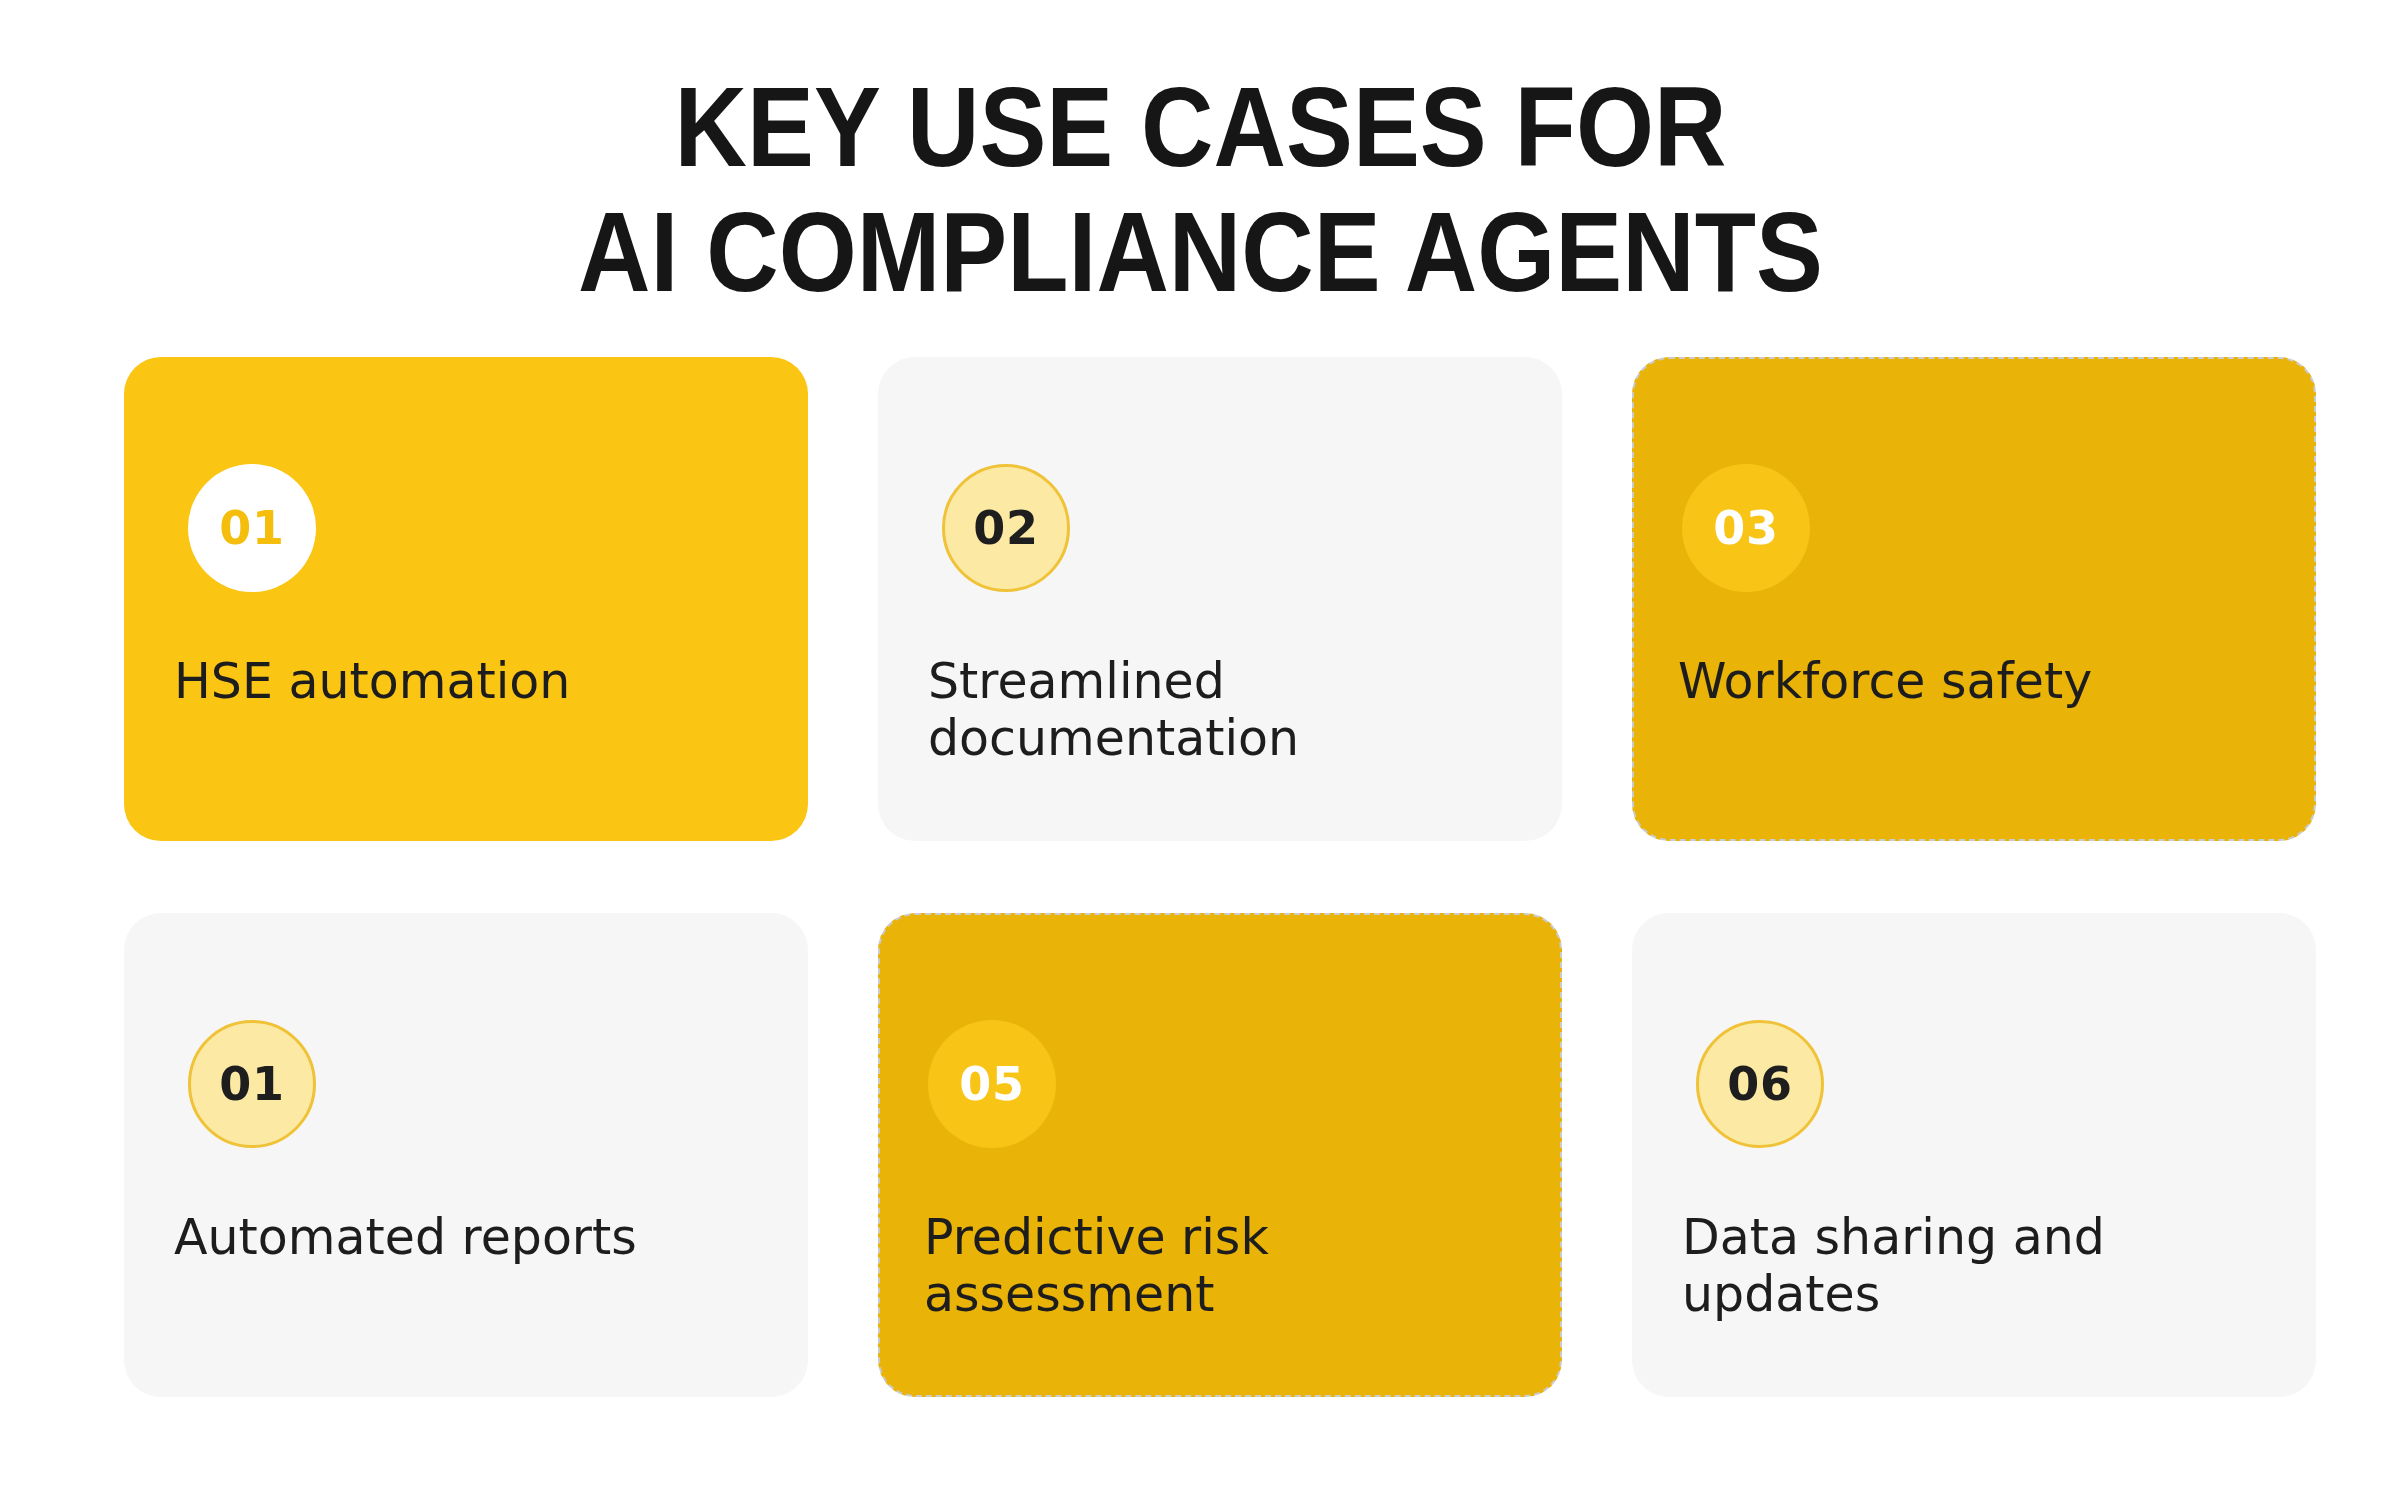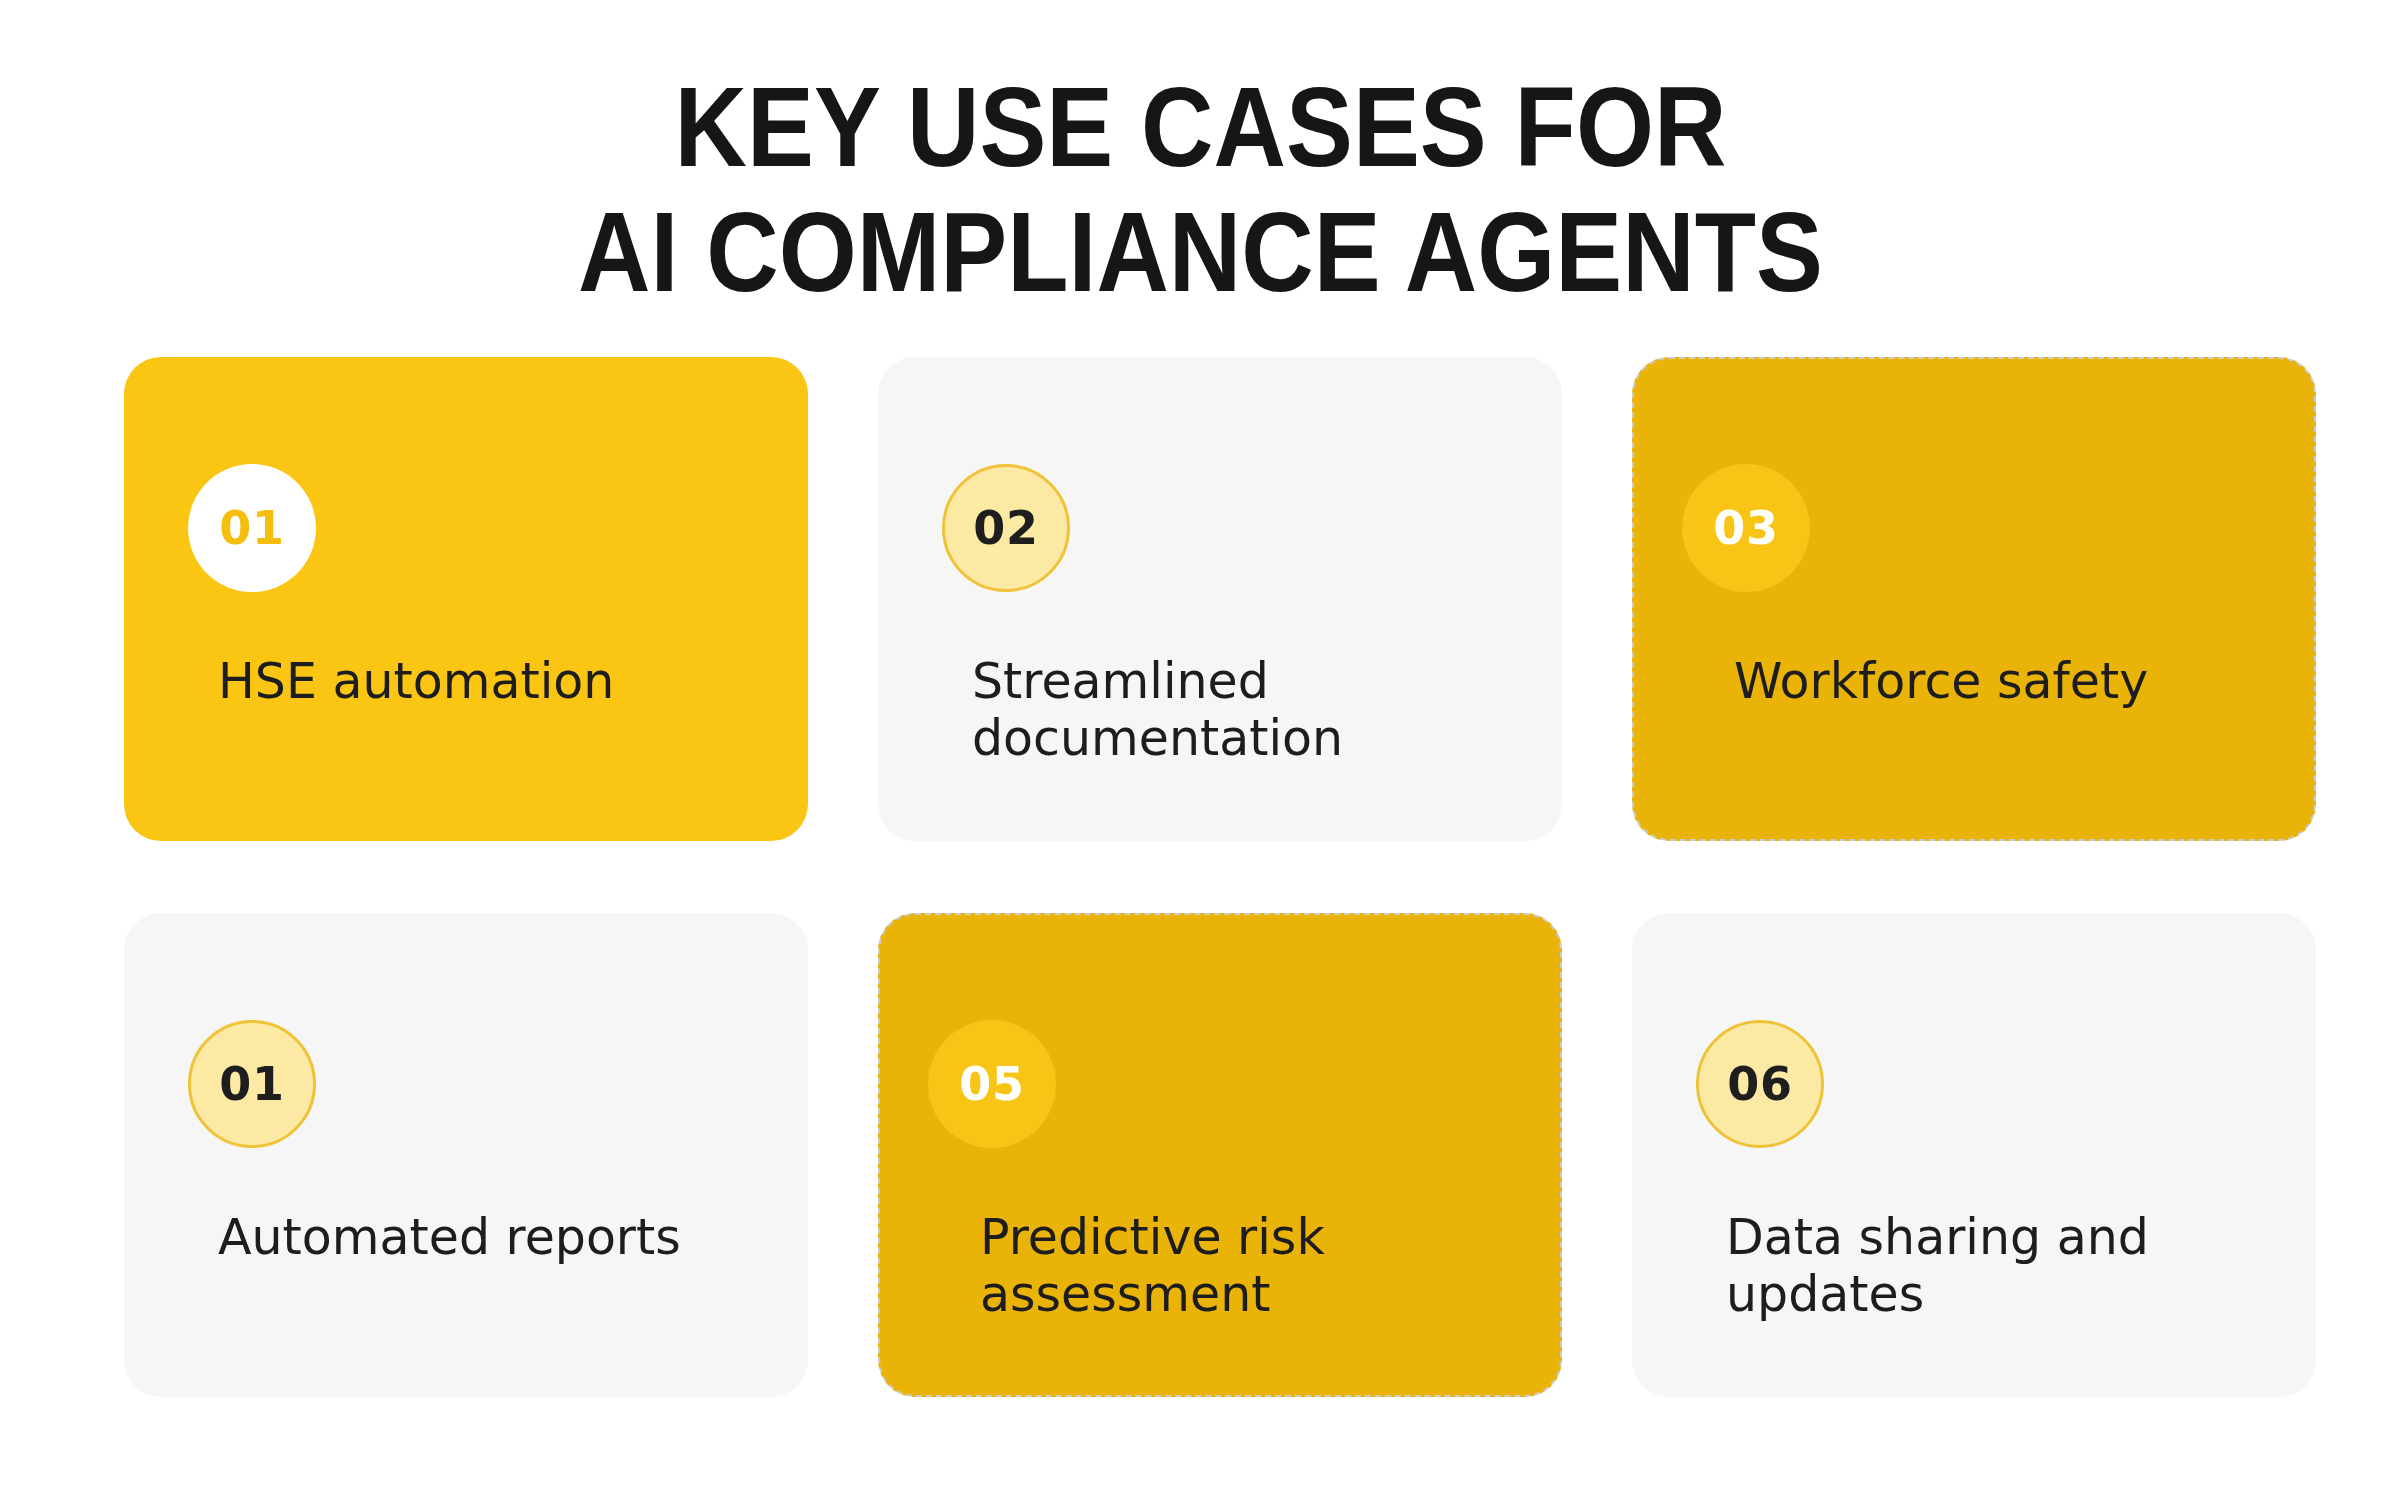--- a/index.html
+++ b/index.html
@@ -88,25 +88,24 @@
   }
   .card-label {
     position: absolute;
     top: 296px;
     left: 50px;
     right: 61px;
     font-size: 49px;
     line-height: 1.17;
     font-weight: 500;
     color: #1D1D1D;
-    margin-left: 44px;
   }
   .card--dashed .card-label {
     top: 294px;
-    left: 56px;
+    left: 44px;
   }
 </style>
 </head>
 <body>
 
 <h1 class="title">
   <span class="line">KEY USE CASES FOR</span>
   <span class="line">AI COMPLIANCE AGENTS</span>
 </h1>
 

